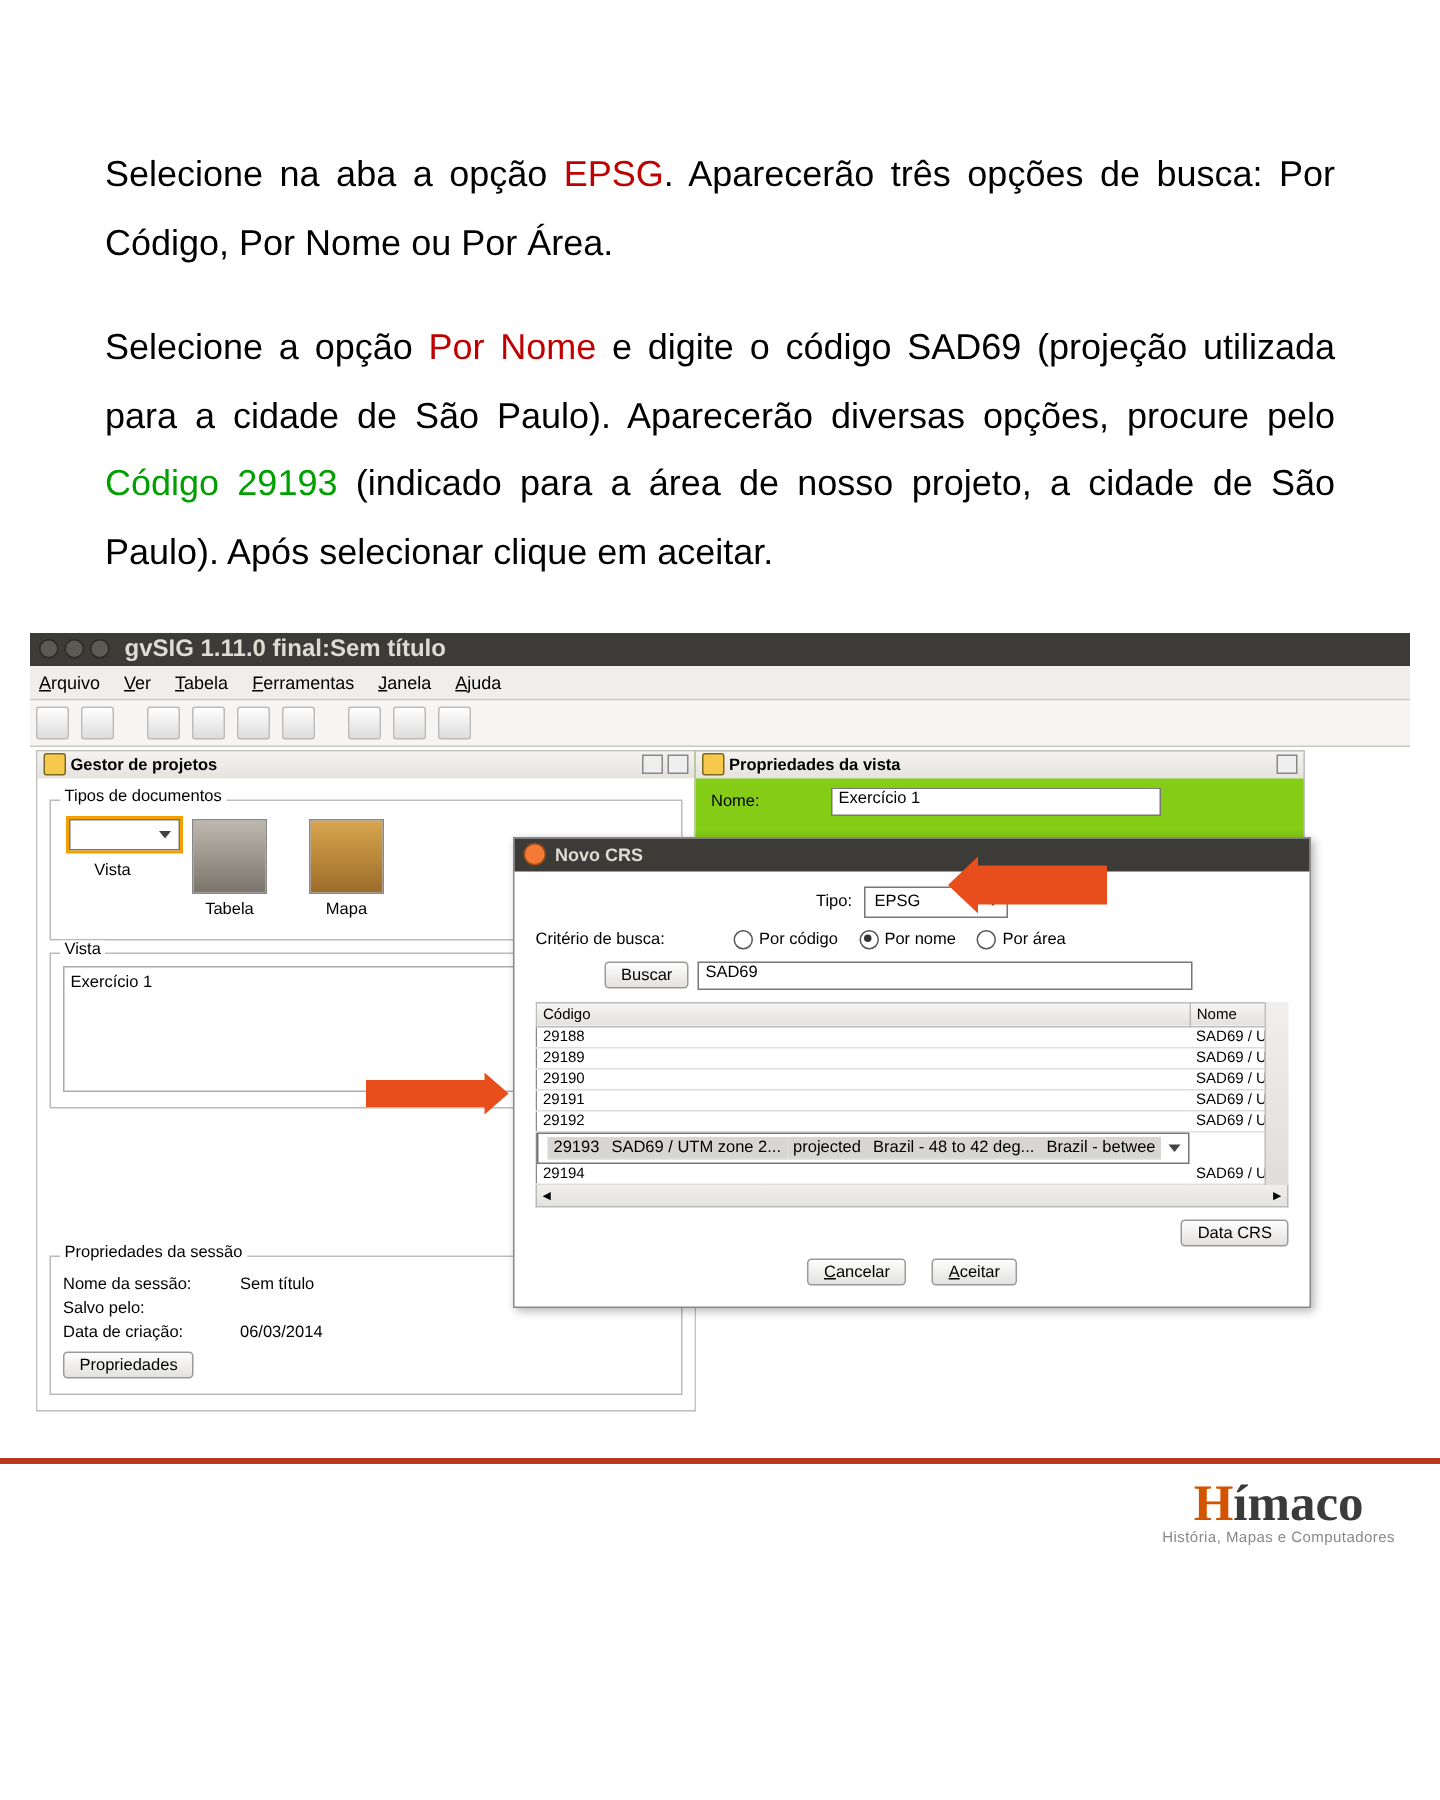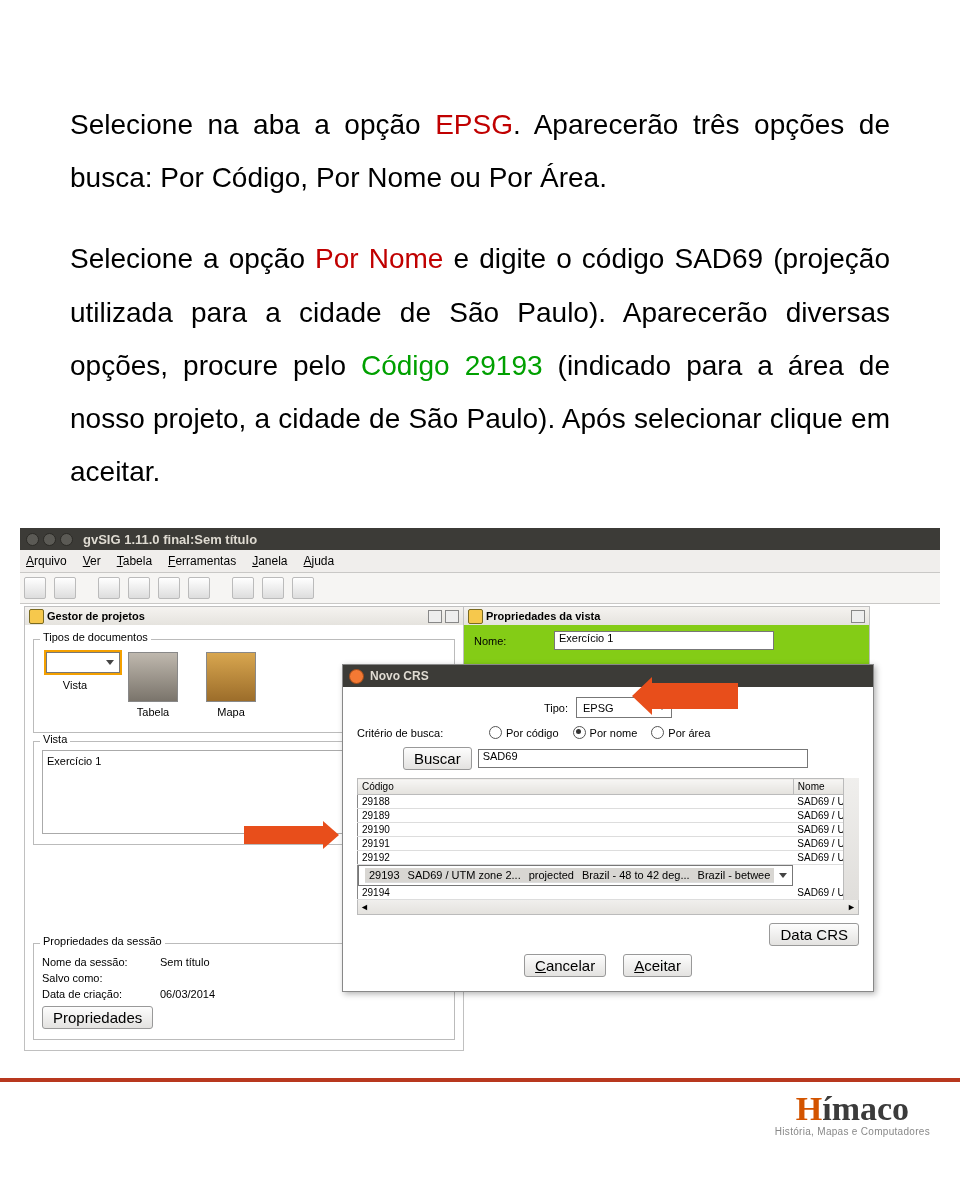--- a/index.html
+++ b/index.html
@@ -1,42 +1,42 @@
 <!DOCTYPE html>
 <html><head>
 <meta charset="utf-8">
 <style>
   body{margin:0;font-family:Arial,Helvetica,sans-serif;background:#fff;color:#000;width:960px}
   .page{padding:70px 70px 0 70px}
-  .instr{font-size:28px;line-height:1.9;text-align:justify}
+  .instr{font-size:24px;line-height:1.9;text-align:justify}
   .red{color:#c00000}
   .green{color:#00a000}
   .shot{position:relative;margin:30px 20px 0 20px;height:510px;background:#fff;font-family:Verdana,Geneva,sans-serif}
   
-  .ttlbar{height:22px;background:#3c3b37;color:#dfdbd2;font-size:13px;display:flex;align-items:center;padding:0 6px;font-weight:bold}
+  .ttlbar{height:22px;background:#3c3b37;color:#dfdbd2;font-size:16px;display:flex;align-items:center;padding:0 6px;font-weight:bold}
   .wbtn{width:11px;height:11px;border-radius:50%;background:#5b5a55;border:1px solid #2b2a26;margin-right:4px}
   .menubar{height:22px;background:#f0eeec;border-bottom:1px solid #c9c8c6;font-size:12px;display:flex;align-items:center;padding:0 6px;gap:16px}
   .umenu{cursor:default}.umenu span{text-decoration:underline}
   .toolbar{height:30px;background:#f6f5f3;border-bottom:1px solid #c9c8c6;display:flex;align-items:center;padding:0 4px;gap:8px}
   .tico{width:20px;height:20px;background:linear-gradient(#fff,#ddd);border:1px solid #bbb;border-radius:2px}
   
   .gestor{position:absolute;left:4px;top:78px;width:438px;border:1px solid #c0c0c0;background:#f0efed}
   .winhdr{height:18px;background:linear-gradient(#f5f3f0,#e5e3de);display:flex;align-items:center;font-size:11px;font-weight:bold;padding:0 4px;gap:3px}
   .sqico{width:13px;height:13px;background:#f6c84c;border:1px solid #7a6a20;border-radius:2px}
   .gbody{padding:6px 8px 10px 8px;background:#fff}
   .grp{border:1px solid #bbb;padding:8px 8px 10px 8px;position:relative;margin-top:8px}
   .grplbl{position:absolute;top:-9px;left:6px;background:#fff;font-size:11px;padding:0 3px}
   .docrow{display:flex;gap:20px;padding:4px 0 4px 4px}
   .doc{width:58px;text-align:center;font-size:11px;cursor:pointer}
   .docico{width:48px;height:48px;margin:0 auto 4px auto;border:1px solid #888;background:linear-gradient(#6fb3e0,#326b98)}
   .docico.sel{outline:2px solid #f4a000}
   .vlist{height:74px;border:1px solid #aaa;background:#fff;font-size:11px;padding:4px}
   .proprow{font-size:11px;margin-top:4px}
   .proprow span:first-child{display:inline-block;width:118px}
-  .btn{display:inline-block;background:linear-gradient(#fdfdfd,#e3e2e0);border:1px solid #999;border-radius:3px;font-size:15px;padding:2px 10px;cursor:pointer}
+  .btn{display:inline-block;background:linear-gradient(#fdfdfd,#e3e2e0);border:1px solid #999;border-radius:3px;font-size:11px;padding:2px 10px;cursor:pointer}
   
   .pvista{position:absolute;left:443px;top:78px;width:405px;height:90px;border:1px solid #c0c0c0;background:#84cc16}
   .pvbody{padding:6px 10px;font-size:11px}
   .inp{border:1px solid #777;background:#fff;height:17px;font-size:11px;padding:0 4px;display:inline-block;vertical-align:middle}
   .winicons{margin-left:auto;display:flex;gap:3px}
   .wico{width:12px;height:11px;border:1px solid #888;background:#eee}
   
   .modal{position:absolute;left:322px;top:136px;width:530px;background:#fff;border:1px solid #888;box-shadow:2px 2px 6px rgba(0,0,0,0.3)}
   .mtitle{height:22px;background:#3c3b37;color:#dfdbd2;font-size:12px;display:flex;align-items:center;padding:0 6px;font-weight:bold}
   .closebtn{width:13px;height:13px;border-radius:50%;background:#f37934;border:1px solid #a04a18;margin-right:6px}
@@ -125,21 +125,21 @@
         </div>
       </div>
       <div class="grp">
         <span class="grplbl">Vista</span>
         <div class="vlist"><span>Exercício 1</span></div>
       </div>
       <div style="height:90px"></div>
       <div class="grp">
         <span class="grplbl">Propriedades da sessão</span>
         <div class="proprow"><span>Nome da sessão:</span><span>Sem título</span></div>
-        <div class="proprow"><span>Salvo como:</span><span></span></div>
+        <div class="proprow"><span>Salvo pelo:</span><span></span></div>
         <div class="proprow"><span>Data de criação:</span><span>06/03/2014</span></div>
         <div style="text-align:left;margin-top:6px"><span class="btn">Propriedades</span></div>
       </div>
     </div>
   </div>
 
   <div class="pvista">
     <div class="winhdr">
       <span class="sqico"></span>
       <span>Propriedades da vista</span>

